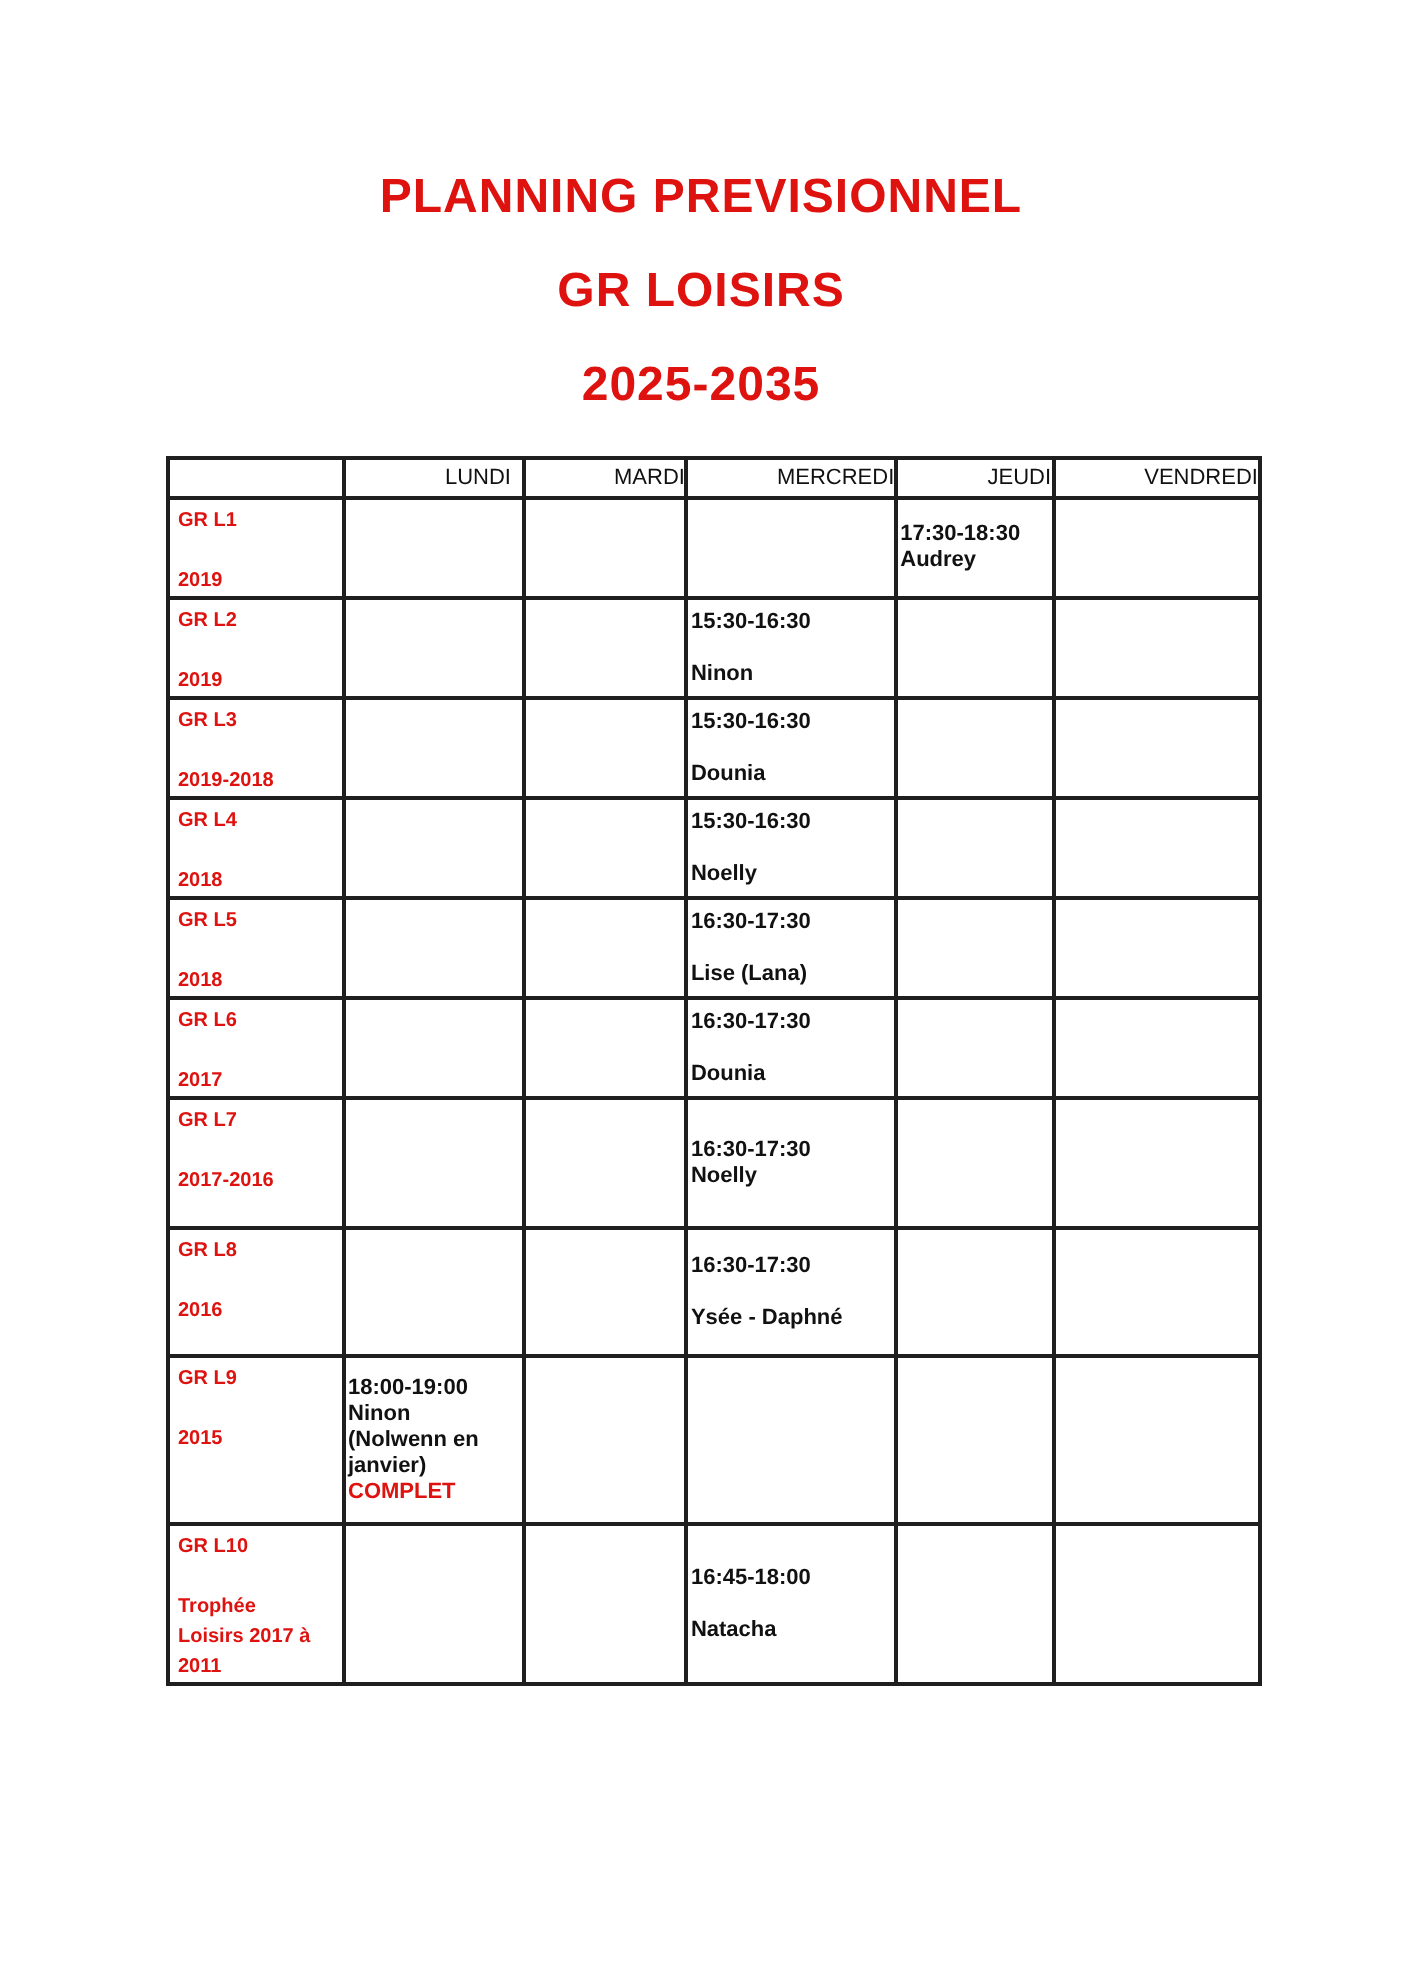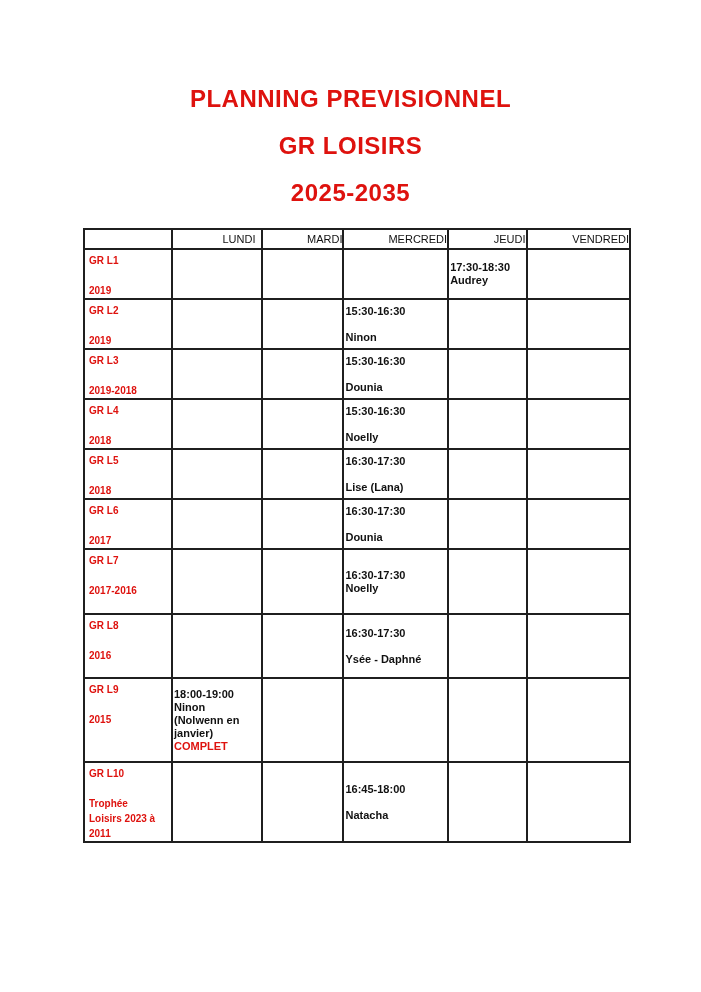--- a/index.html
+++ b/index.html
@@ -240,21 +240,21 @@
         <td class="day-cell"></td>
         <td class="day-cell"></td>
         <td class="day-cell"></td>
         <td class="day-cell"></td>
       </tr>
       <tr class="h76">
         <td class="label-cell">
             <div>GR L10</div>
             <div>&nbsp;</div>
             <div>Trophée</div>
-            <div>Loisirs 2023 à</div>
+            <div>Loisirs 2017 à</div>
             <div>2011</div>
           </td>
         <td class="day-cell"></td>
         <td class="day-cell"></td>
         <td class="day-cell">
             <div>16:45-18:00</div>
             <div>&nbsp;</div>
             <div>Natacha</div>
           </td>
         <td class="day-cell"></td>

